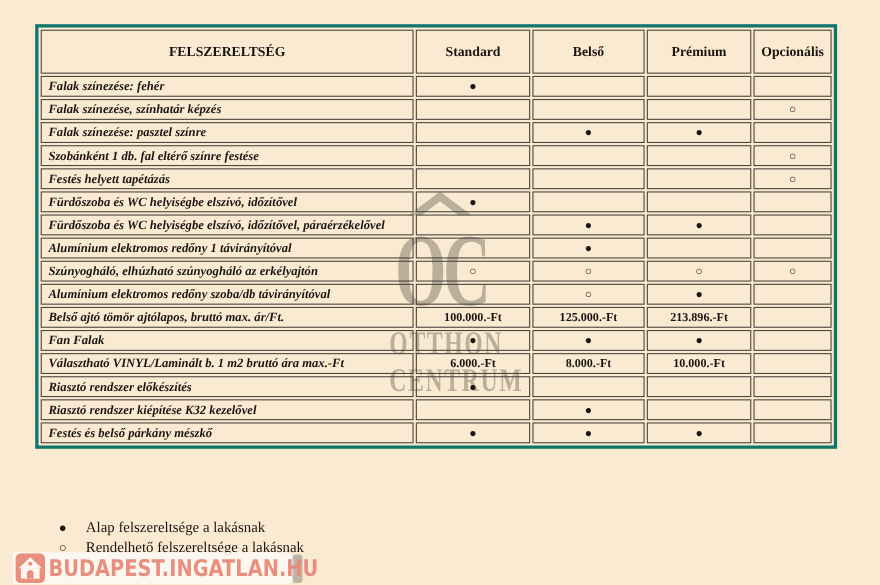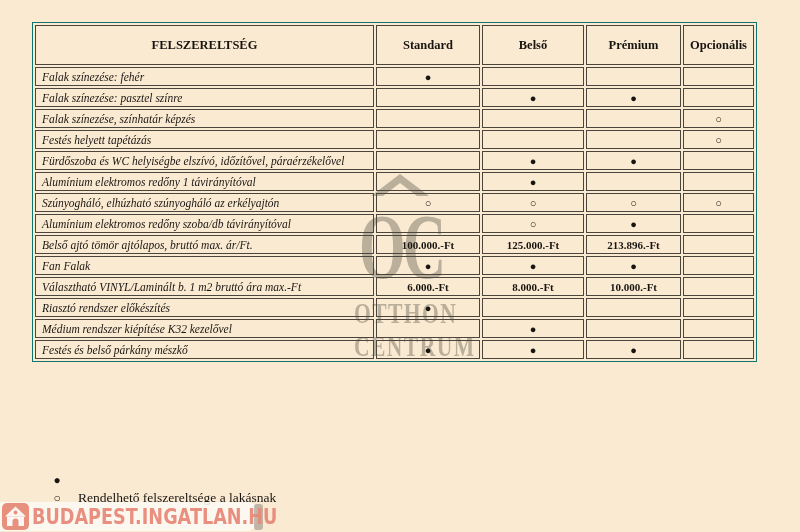--- a/index.html
+++ b/index.html
@@ -23,42 +23,42 @@
   .oc-line{
     font-size:30px;font-weight:bold;letter-spacing:2px;line-height:30px;
     transform:scaleX(0.72);transform-origin:50% 50%;
   }
   .oc-line1{margin-top:14px;}
   .oc-line2{margin-top:3px;}
   
   .equip-table{
     position:absolute;left:32px;top:22px;width:657px;z-index:1;
     border-collapse:separate;border-spacing:2px;
-    border:1px solid #0f766e;table-layout:fixed;
+    border:3px solid #0f766e;table-layout:fixed;
   }
   .equip-table th,.equip-table td{
     border:1px solid #4a463e;overflow:hidden;white-space:nowrap;
   }
   .equip-table th{
     height:36px;font-size:12.5px;font-weight:bold;text-align:center;
   }
   .equip-table td{height:17px;}
   td.lbl{
-    font-size:11.5px;font-weight:normal;font-style:italic;
+    font-size:11.5px;font-weight:bold;font-style:italic;
     padding:0 4px 0 6px;text-align:left;
   }
   td.mark{
     text-align:center;font-size:11px;font-weight:bold;padding:0;
   }
   
   .legend{position:absolute;left:50px;top:471px;z-index:2;font-size:13.5px;}
   .legend-row{display:flex;align-items:center;line-height:18px;}
   .legend-symbol{width:14px;text-align:center;font-size:12px;margin-right:14px;}
   
-  .footer-brand{position:absolute;left:0;top:500px;width:266px;height:32px;z-index:3;}
+  .footer-brand{position:absolute;left:12px;top:500px;width:266px;height:32px;z-index:3;}
   .brand-strip{
     position:absolute;left:0;top:2px;width:256px;height:29px;
     background:rgba(253,250,245,0.85);
     border-radius:0 8px 8px 0;
   }
   .brand-cap{
     position:absolute;left:254px;top:4px;width:9px;height:26px;
     background:rgba(140,136,130,0.55);border-radius:3px;
   }
   .brand-icon{position:absolute;left:2px;top:3px;}
@@ -102,39 +102,53 @@
   </thead>
   <tbody>
     <tr>
       <td class="lbl">Falak színezése: fehér</td>
       <td class="mark">●</td>
       <td class="mark"></td>
       <td class="mark"></td>
       <td class="mark"></td>
     </tr>
     <tr>
+      <td class="lbl">Falak színezése, színhatár képzés</td>
+      <td class="mark"></td>
+      <td class="mark"></td>
+      <td class="mark"></td>
+      <td class="mark">○</td>
+    </tr>
+    <tr>
       <td class="lbl">Falak színezése: pasztel színre</td>
       <td class="mark"></td>
       <td class="mark">●</td>
       <td class="mark">●</td>
       <td class="mark"></td>
     </tr>
     <tr>
-      <td class="lbl">Falak színezése, színhatár képzés</td>
+      <td class="lbl">Szobánként 1 db. fal eltérő színre festése</td>
       <td class="mark"></td>
       <td class="mark"></td>
       <td class="mark"></td>
       <td class="mark">○</td>
     </tr>
     <tr>
       <td class="lbl">Festés helyett tapétázás</td>
       <td class="mark"></td>
       <td class="mark"></td>
       <td class="mark"></td>
       <td class="mark">○</td>
+    </tr>
+    <tr>
+      <td class="lbl">Fürdőszoba és WC helyiségbe elszívó, időzítővel</td>
+      <td class="mark">●</td>
+      <td class="mark"></td>
+      <td class="mark"></td>
+      <td class="mark"></td>
     </tr>
     <tr>
       <td class="lbl">Fürdőszoba és WC helyiségbe elszívó, időzítővel, páraérzékelővel</td>
       <td class="mark"></td>
       <td class="mark">●</td>
       <td class="mark">●</td>
       <td class="mark"></td>
     </tr>
     <tr>
       <td class="lbl">Alumínium elektromos redőny 1 távirányítóval</td>
@@ -179,39 +193,40 @@
       <td class="mark"></td>
     </tr>
     <tr>
       <td class="lbl">Riasztó rendszer előkészítés</td>
       <td class="mark">●</td>
       <td class="mark"></td>
       <td class="mark"></td>
       <td class="mark"></td>
     </tr>
     <tr>
-      <td class="lbl">Médium rendszer kiépítése K32 kezelővel</td>
+      <td class="lbl">Riasztó rendszer kiépítése K32 kezelővel</td>
       <td class="mark"></td>
       <td class="mark">●</td>
       <td class="mark"></td>
       <td class="mark"></td>
     </tr>
     <tr>
       <td class="lbl">Festés és belső párkány mészkő</td>
       <td class="mark">●</td>
       <td class="mark">●</td>
       <td class="mark">●</td>
       <td class="mark"></td>
     </tr>
   </tbody>
 </table>
 
 <div class="legend">
   <div class="legend-row">
     <span class="legend-symbol">●</span>
+    <span>Alap felszereltsége a lakásnak</span>
   </div>
   <div class="legend-row">
     <span class="legend-symbol">○</span>
     <span>Rendelhető felszereltsége a lakásnak</span>
   </div>
 </div>
 
 <div class="footer-brand">
   <div class="brand-strip"></div>
   <div class="brand-cap"></div>

